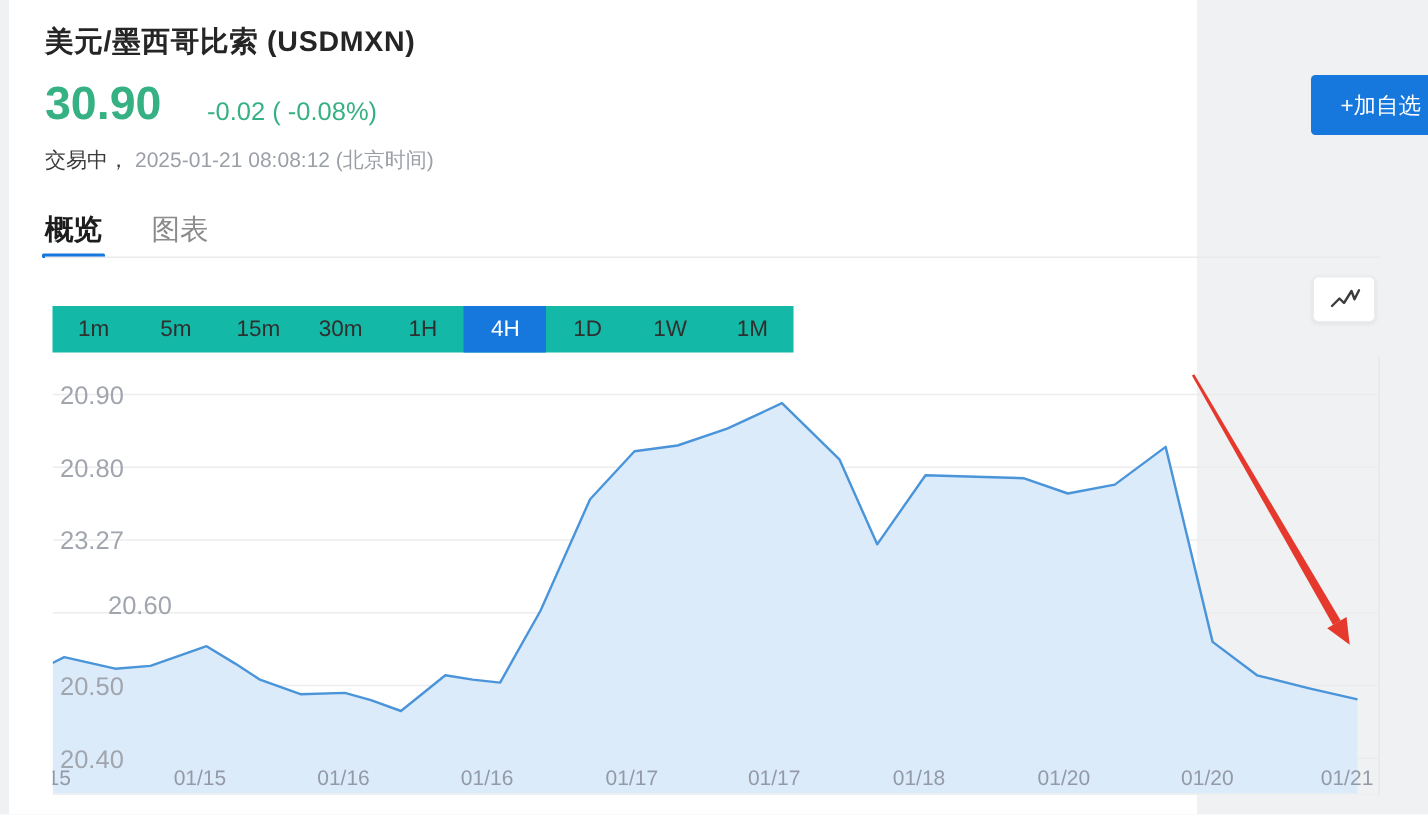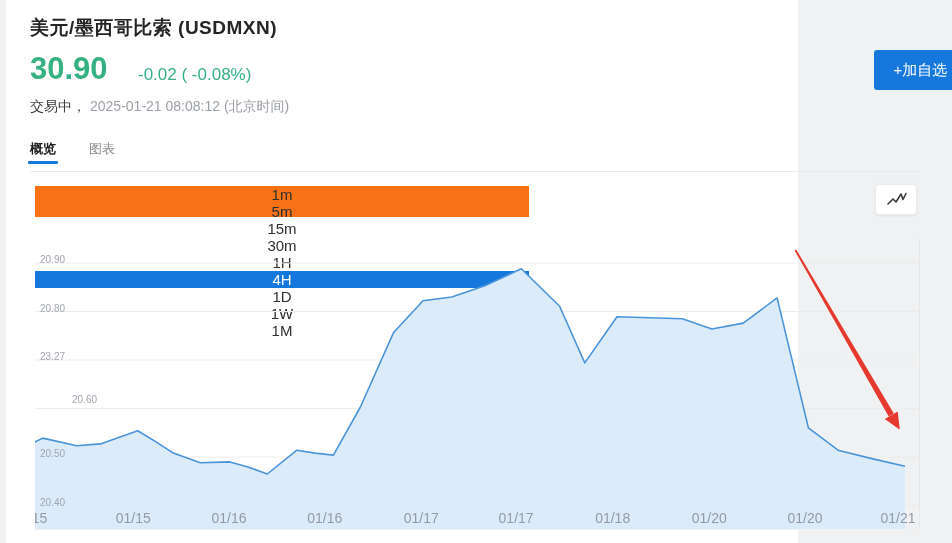--- a/index.html
+++ b/index.html
@@ -35,36 +35,36 @@
   .add-btn {
     position: absolute; left: 868px; top: 50px; width: 93px; height: 40px;
     background: var(--accent); color: #ffffff; border: none; border-radius: 3px;
     font-size: 15px; cursor: pointer; font-family: inherit;
   }
   
   .tabs {
     position: absolute; left: 24px; top: 140px; display: flex; gap: 33px;
   }
   .tab {
-    position: relative; font-size: 13px; color: #8b8b8b;
+    position: relative; font-size: 19px; color: #8b8b8b;
     padding-bottom: 6px; cursor: pointer;
   }
   .tab.active { color: #1d1d1d; font-weight: 700; }
   .tab.active::after {
     content: ""; position: absolute; left: -2px; right: -2px; bottom: 0;
     height: 3px; background: var(--accent); border-radius: 1px;
   }
   .tabs-sep {
     position: absolute; left: 24px; top: 171px; width: 890px; height: 1px;
     background: #eaeaea;
   }
   
   .tf-bar {
-    position: absolute; left: 29px; top: 186px; width: 494px; height: 31px;
-    background: #f97316; display: flex; flex-direction: column;
+    position: absolute; left: 29px; top: 204px; width: 494px; height: 31px;
+    background: #14b8a6; display: flex;
   }
   .tf {
     flex: 1; border: none; background: transparent; font-family: inherit;
     font-size: 15px; color: #2f2f2f; font-weight: 500; cursor: pointer;
   }
   .tf.active { background: var(--accent); color: #fff; }
   .chart-type-btn {
     position: absolute; left: 869px; top: 184px; width: 42px; height: 31px;
     background: #fff; border: 1px solid #ececec; border-radius: 4px;
     box-shadow: 0 1px 3px rgba(0,0,0,.07); cursor: pointer;
@@ -72,21 +72,21 @@
   }
   
   .chart {
     position: absolute; left: 29px; top: 238px; width: 885px; height: 292px;
     overflow: hidden;
     border-right: 1px solid #e7e7e7;
     border-bottom: 1px solid #efefef;
   }
   .chart svg.layer { position: absolute; left: 0; top: 0; }
   .ylabel {
-    position: absolute; left: 5px; font-size: 10px; color: #a1a5ad;
+    position: absolute; left: 5px; font-size: 17px; color: #a1a5ad;
     z-index: 3;
   }
   .xlabel {
     position: absolute; top: 272px; font-size: 14px; color: #949aa5;
     transform: translateX(-50%); white-space: nowrap; z-index: 3;
   }
   .arrow-layer { z-index: 4; pointer-events: none; }
 </style>
 </head>
 <body>

